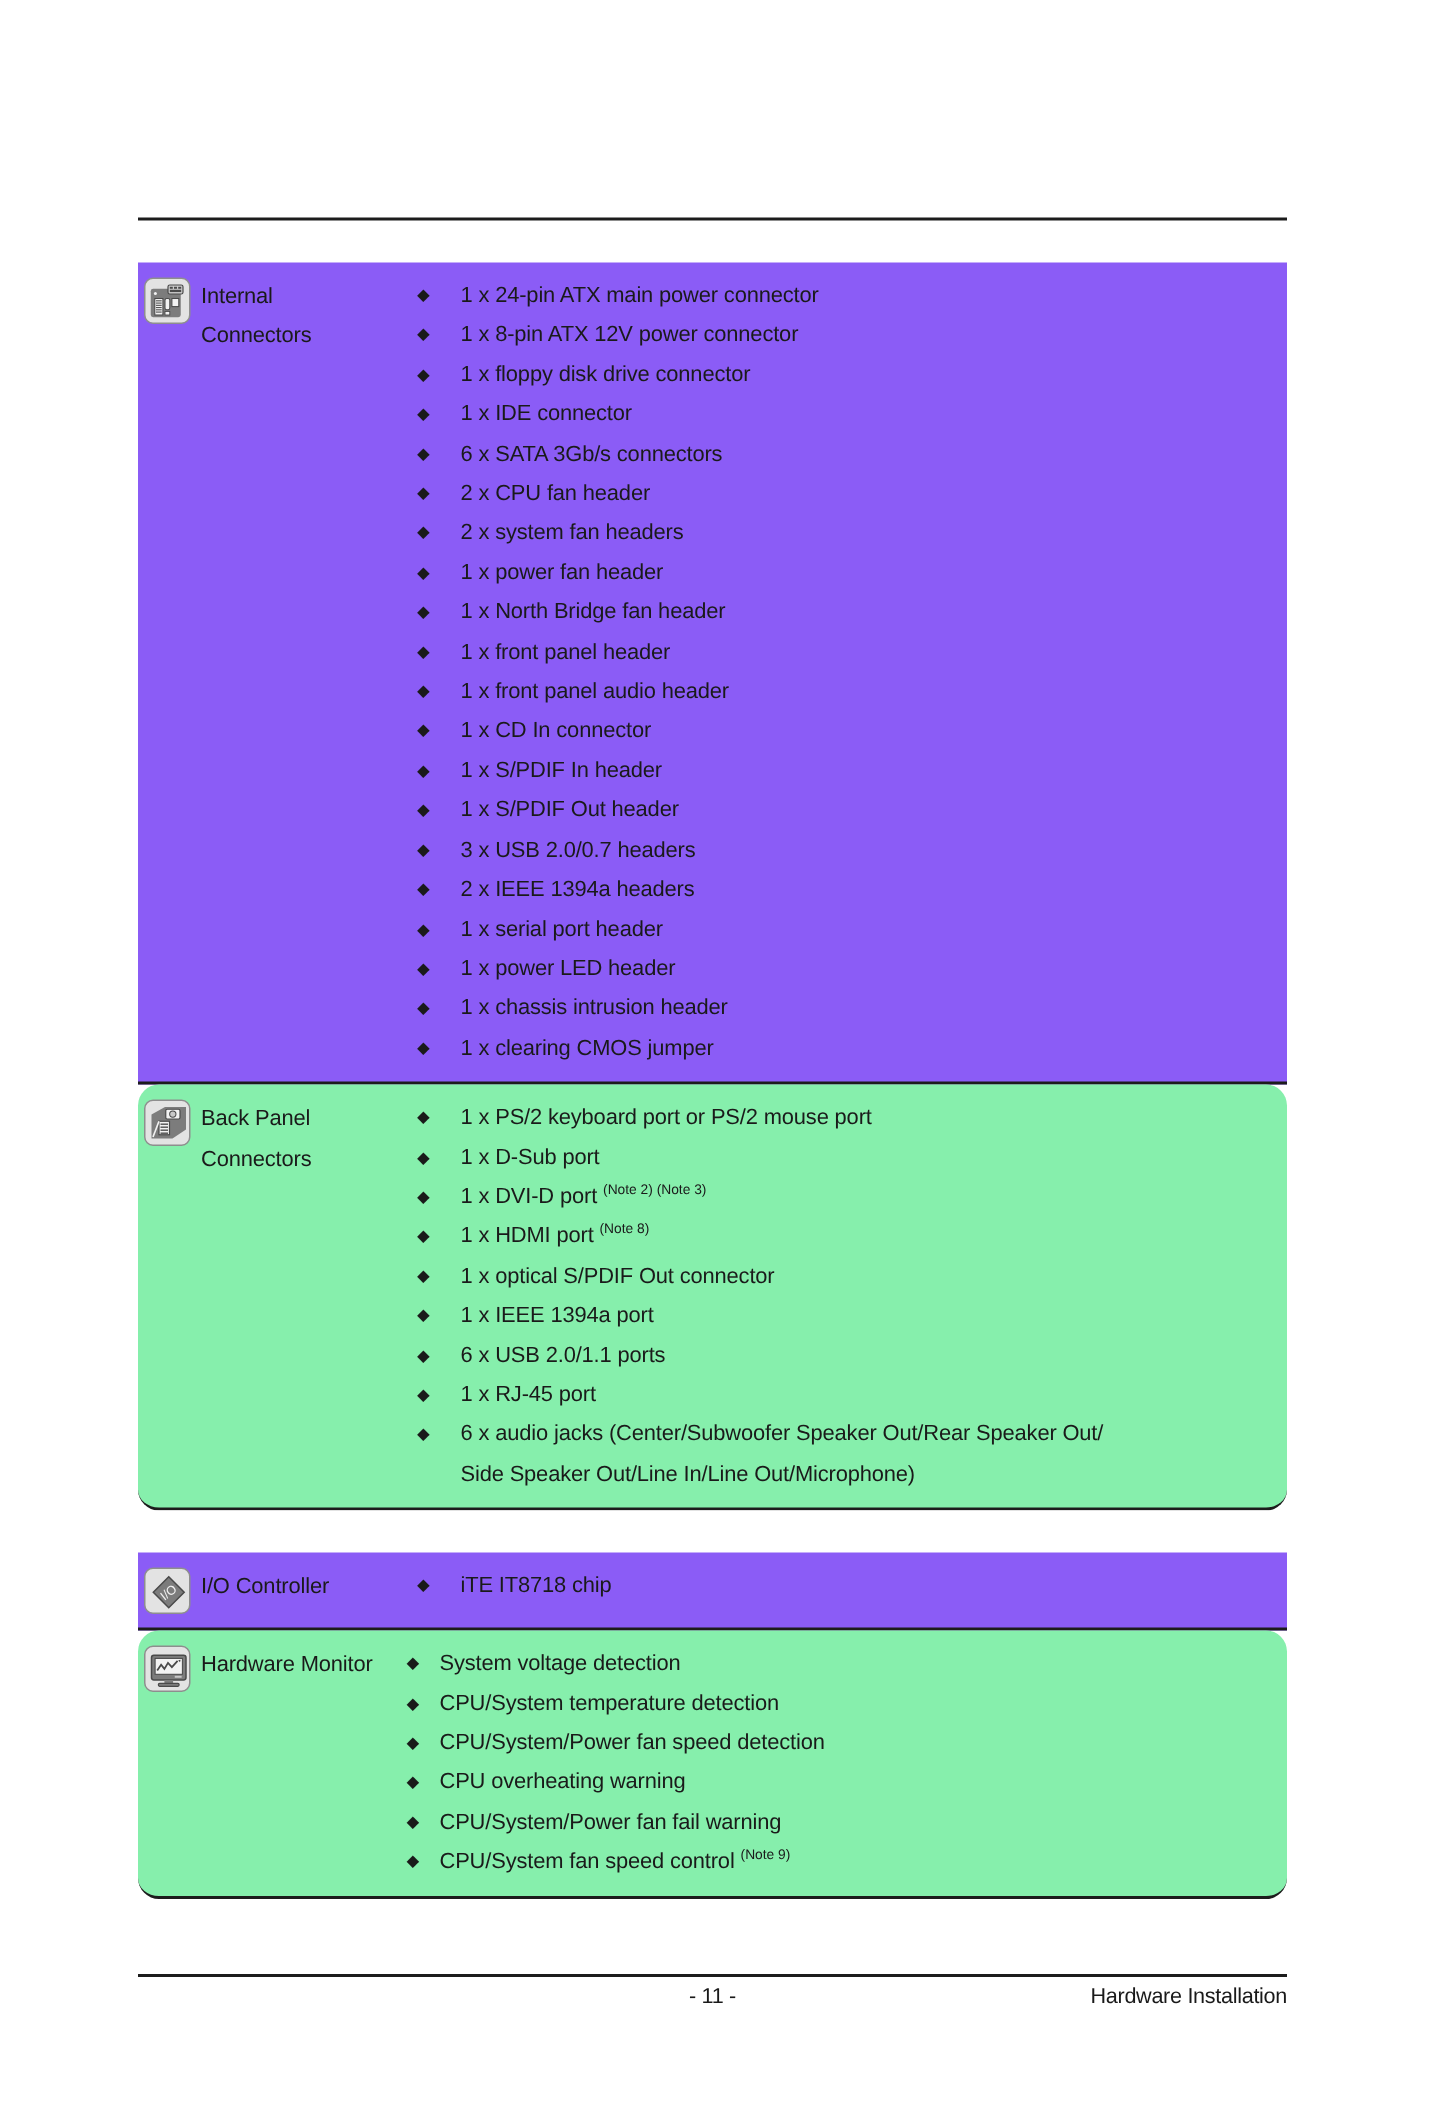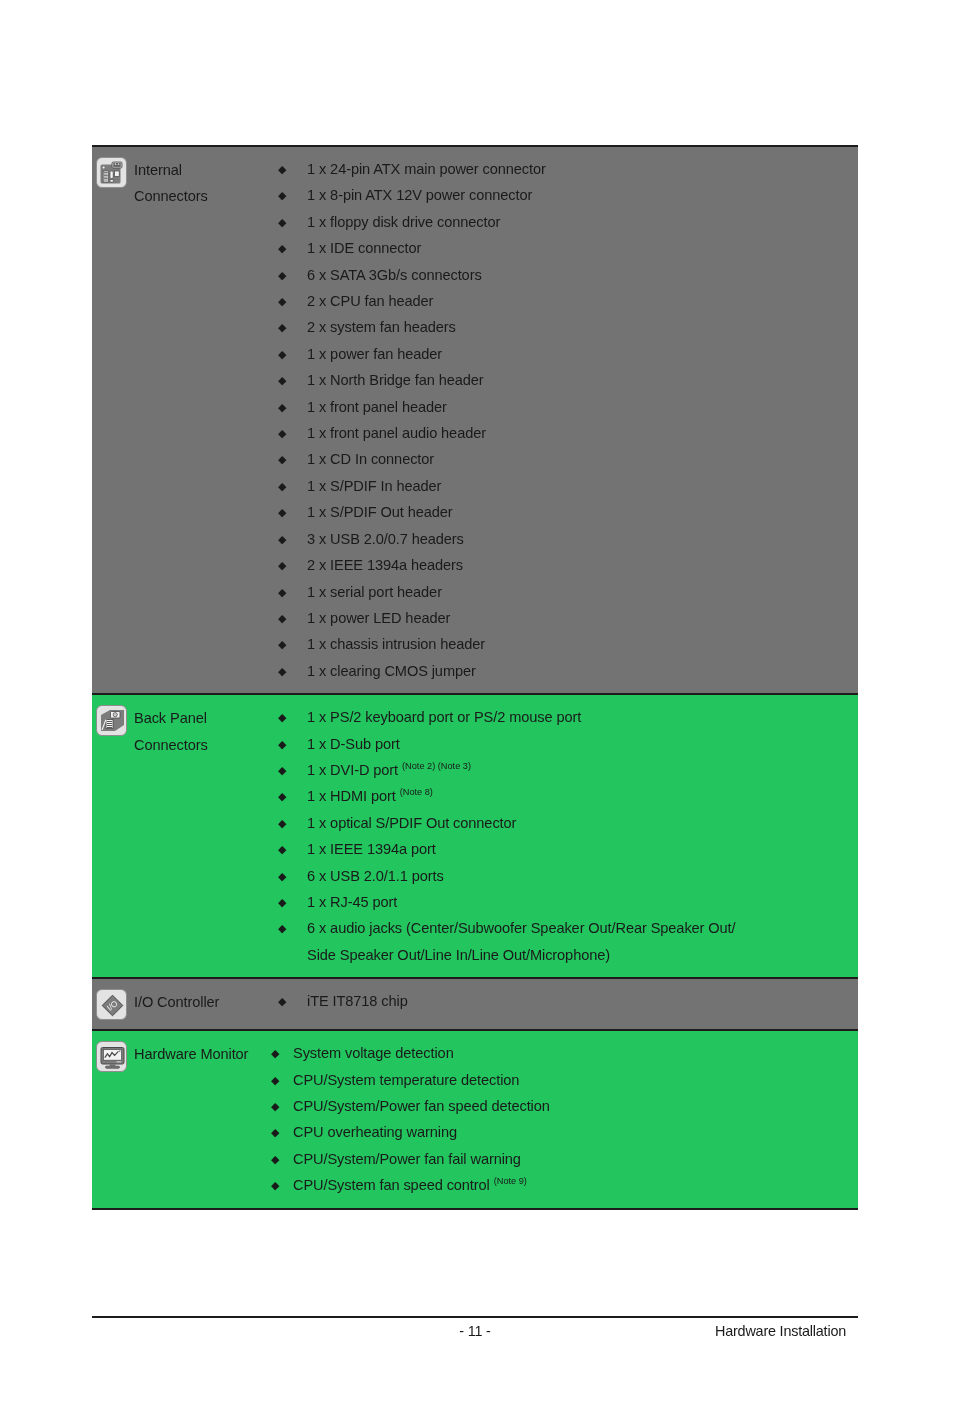--- a/index.html
+++ b/index.html
@@ -24,22 +24,22 @@
     top: 145px;
     width: 766px;
     border-top: 2px solid #1c1c1c;
   }
 
   .spec-row {
     display: flex;
     position: relative;
     border-bottom: 2px solid #1c1c1c;
   }
-  .spec-row.shade-dark  { background: #737373; }
-  .spec-row.shade-light { background: #22c55e; }
+  .spec-row.shade-dark  { background: #8b5cf6; margin-top: 28px; }
+  .spec-row.shade-light { background: #86efac; border-radius: 14px; }
 
   
   .row-label {
     width: 185px;
     flex: 0 0 185px;
     padding: 9px 0 9px 4px;
     display: flex;
     align-items: flex-start;
   }
   .row-label .icon-box {
@@ -123,21 +123,21 @@
   }
   #footer .page-num {
     position: absolute;
     left: 0; right: 0;
     text-align: center;
     font-size: 14.4px;
     letter-spacing: -0.2px;
   }
   #footer .chapter {
     position: absolute;
-    right: 12px;
+    right: 0;
     top: 0;
     font-size: 14.4px;
     letter-spacing: -0.2px;
   }
 </style>
 </head>
 <body>
 
 <div id="spec-table">
     <div class="spec-row shade-dark">

